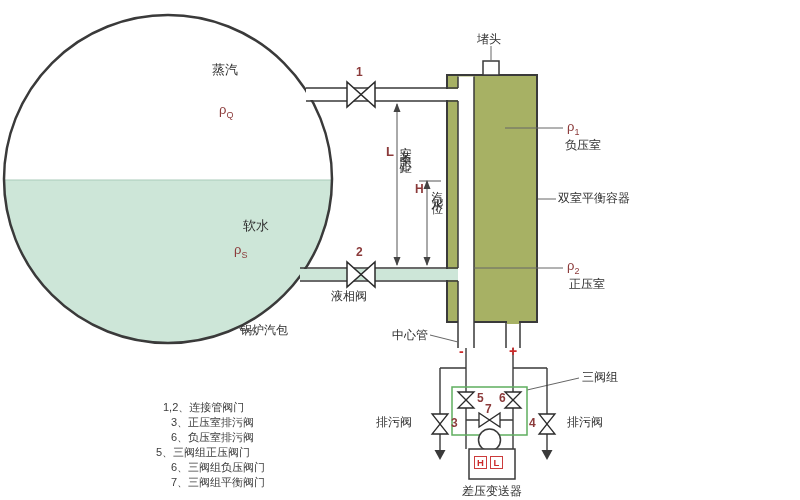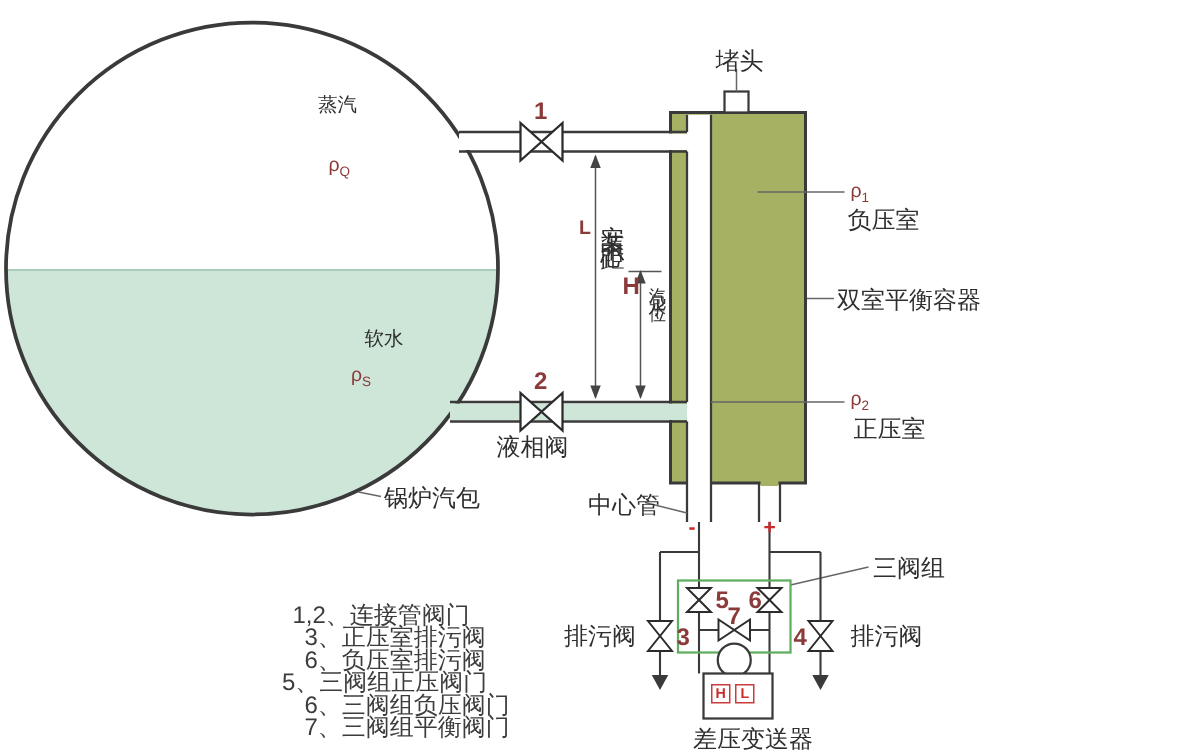--- a/index.html
+++ b/index.html
@@ -1,29 +1,29 @@
 <!DOCTYPE html>
 <html><head>
 <meta charset="utf-8">
 <style>
   * { margin:0; padding:0; box-sizing:border-box; }
   html,body { background:#ffffff; }
   body { font-family:"Liberation Sans","DejaVu Sans",sans-serif; }
   #canvas { position:relative; width:800px; height:500px; background:#ffffff; overflow:hidden; }
   #canvas svg { position:absolute; left:0; top:0; }
-  .lbl { position:absolute; color:#2f2f2f; font-size:16px; line-height:1.15; white-space:nowrap; }
+  .lbl { position:absolute; color:#2f2f2f; font-size:12px; line-height:1.15; white-space:nowrap; }
   .f13 { font-size:13px; }
   .maroon { color:#8b3a3a; }
   .red { color:#cc2a2a; }
   .bold { font-weight:bold; }
   .vtext { writing-mode:vertical-rl; text-orientation:upright; letter-spacing:4px; }
   sub { font-size:9px; }
   .port { position:absolute; width:13px; height:13px; border:1px solid #cc3b3b; color:#cc2a2a;
           font-size:9.5px; font-weight:bold; text-align:center; line-height:12px; background:#fff; }
-  .legend-item { position:absolute; font-size:16px; color:#3c3c3c; white-space:nowrap;margin-left:32px; }
+  .legend-item { position:absolute; font-size:11px; color:#3c3c3c; white-space:nowrap; }
 </style>
 </head>
 <body>
 
 <div id="canvas">
 
   <svg width="800" height="500" viewBox="0 0 800 500">
     <defs>
       <clipPath id="drumClip">
           <circle cx="168" cy="179" r="164"></circle>
@@ -119,21 +119,21 @@
     <polygon points="541.5,450 552.5,450 547,460" fill="#3a3a3a"></polygon>
 
     <circle cx="489.5" cy="440" r="11" fill="#ffffff" stroke="#3a3a3a" stroke-width="1.5"></circle>
     <rect x="469" y="449" width="46" height="30" fill="#ffffff" stroke="#3a3a3a" stroke-width="1.5"></rect>
   </svg>
 
   <div class="lbl f13" style="left:212px;top:63px">蒸汽</div>
   <div class="lbl f13 maroon" style="left:219px;top:103px"><span>ρ</span><sub>Q</sub></div>
   <div class="lbl f13" style="left:243px;top:219px">软水</div>
   <div class="lbl f13 maroon" style="left:234px;top:243px"><span>ρ</span><sub>S</sub></div>
-  <div class="lbl" style="left:256px;top:324px">锅炉汽包</div>
+  <div class="lbl" style="left:240px;top:324px">锅炉汽包</div>
 
   <div class="lbl maroon bold" style="left:356px;top:66px">1</div>
   <div class="lbl maroon bold" style="left:356px;top:246px">2</div>
   <div class="lbl" style="left:331px;top:290px">液相阀</div>
 
   <div class="lbl" style="left:477px;top:33px">堵头</div>
 
   <div class="lbl maroon bold f13" style="left:386px;top:145px">L</div>
   <div class="lbl vtext" style="left:398px;top:137px">安装中心距</div>
   <div class="lbl maroon bold" style="left:415px;top:183px">H</div>

